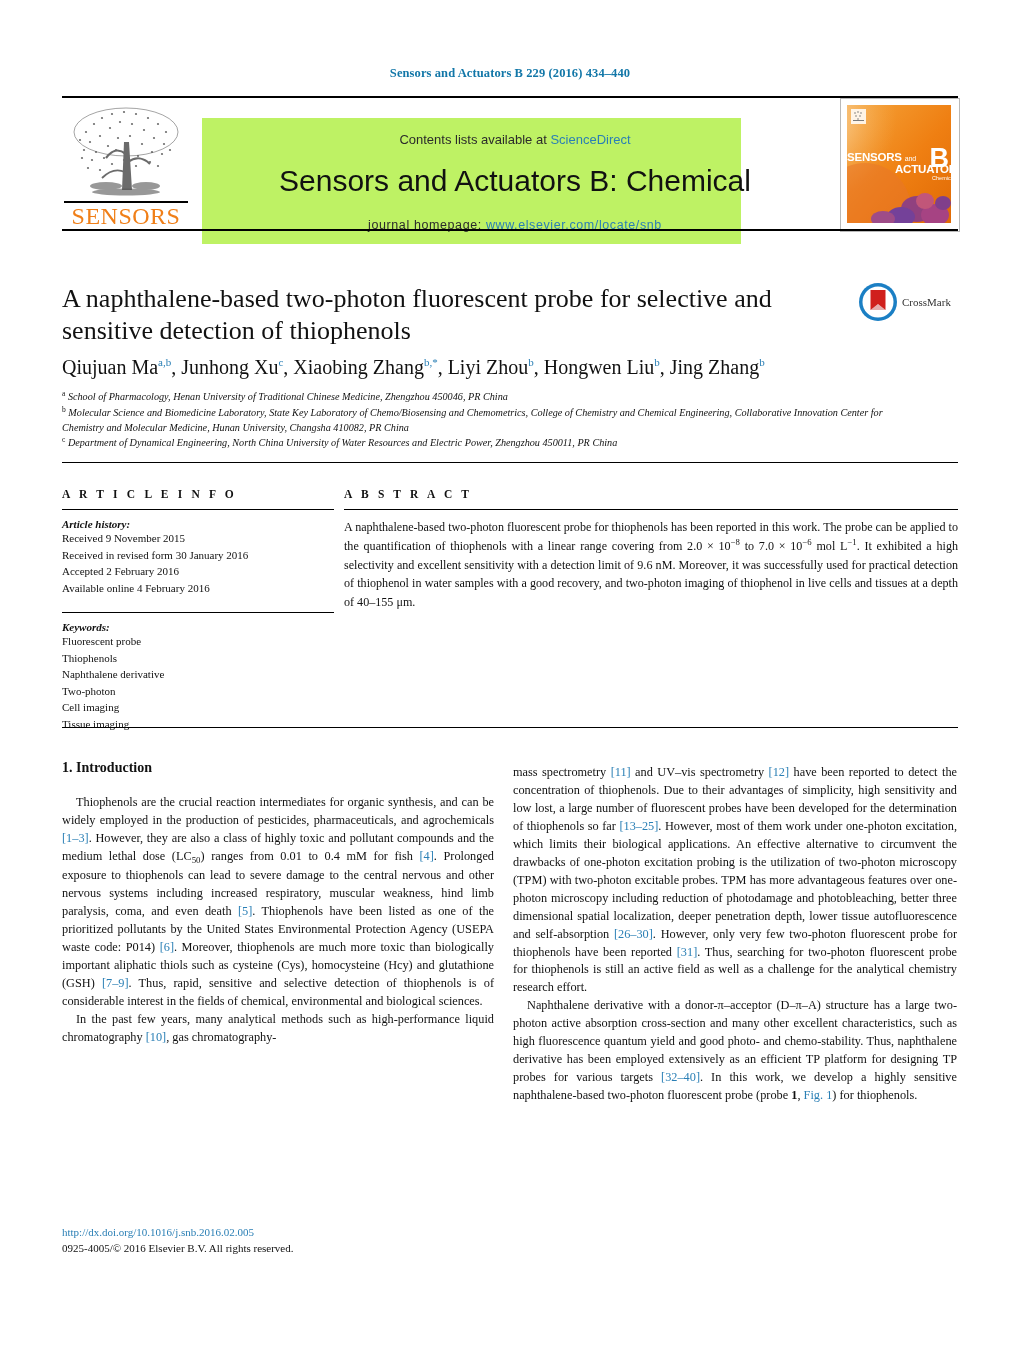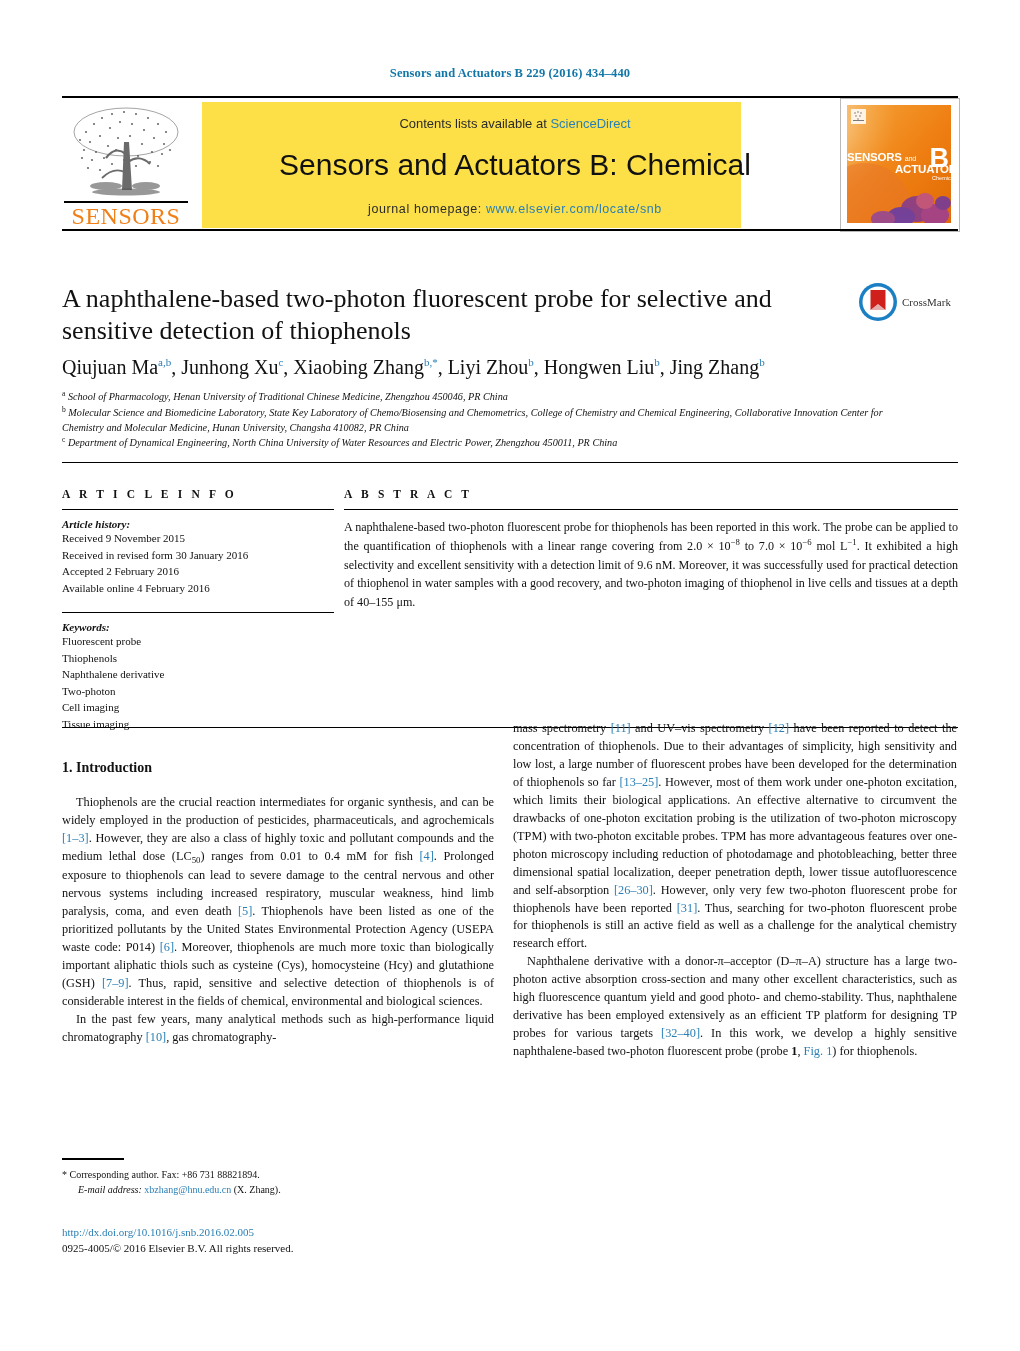--- a/index.html
+++ b/index.html
@@ -43,23 +43,23 @@
     text-align: center;
     font-family: "Liberation Serif", serif;
     font-size: 24px; color: #f07f18;
     letter-spacing: 0.5px; line-height: 1;
   }
   .elsevier-bar {
     position: absolute; left: 2px; bottom: 25px; width: 124px; height: 2px;
     background: #000;
   }
   .center-band {
-    position: absolute; left: 140px; top: 6px;
+    position: absolute; left: 140px; top: 22px;
     width: 539px; height: 126px;
-    background: #fde047;
+    background: #bef264;
   }
   .contents-line {
     position: absolute; top: 14px; left: 0; width: 626px;
     text-align: center;
     font-family: "Liberation Sans", sans-serif;
     font-size: 13px; color: #2b2b2b;
   }
   .contents-line .sd { color: #2a7fb5; }
   .journal-name {
     position: absolute; top: 46px; left: 0; width: 626px;
@@ -192,21 +192,21 @@
   .rule-under-abs {
     position: absolute; left: 62px; top: 727px; width: 896px;
     height: 1px; background: #000;
   }
 
   
   .col-left {
     position: absolute; left: 62px; top: 760px; width: 432px;
   }
   .col-right {
-    position: absolute; left: 513px; top: 720px; width: 444px;
+    position: absolute; left: 513px; top: 764px; width: 444px;
   }
   h2.intro {
     margin: 0 0 18px 0;
     font-family: "Liberation Serif", serif;
     font-weight: bold; font-size: 14px; color: #111;
   }
   p.body {
     margin: 0;
     font-family: "Liberation Serif", serif;
     font-size: 12.3px; line-height: 1.46;
@@ -430,30 +430,19 @@
     <h2 class="intro">1.  Introduction</h2>
     <p class="body">Thiophenols are the crucial reaction intermediates for organic synthesis, and can be widely employed in the production of pesticides, pharmaceuticals, and agrochemicals <span class="ref">[1–3]</span>. However, they are also a class of highly toxic and pollutant compounds and the medium lethal dose (LC<sub class="small">50</sub>) ranges from 0.01 to 0.4 mM for fish <span class="ref">[4]</span>. Prolonged exposure to thiophenols can lead to severe damage to the central nervous and other nervous systems including increased respiratory, muscular weakness, hind limb paralysis, coma, and even death <span class="ref">[5]</span>. Thiophenols have been listed as one of the prioritized pollutants by the United States Environmental Protection Agency (USEPA waste code: P014) <span class="ref">[6]</span>. Moreover, thiophenols are much more toxic than biologically important aliphatic thiols such as cysteine (Cys), homocysteine (Hcy) and glutathione (GSH) <span class="ref">[7–9]</span>. Thus, rapid, sensitive and selective detection of thiophenols is of considerable interest in the fields of chemical, environmental and biological sciences.</p>
     <p class="body">In the past few years, many analytical methods such as high-performance liquid chromatography <span class="ref">[10]</span>, gas chromatography-</p>
   </div>
 
   <div class="col-right">
     <p class="body cont">mass spectrometry <span class="ref">[11]</span> and UV–vis spectrometry <span class="ref">[12]</span> have been reported to detect the concentration of thiophenols. Due to their advantages of simplicity, high sensitivity and low lost, a large number of fluorescent probes have been developed for the determination of thiophenols so far <span class="ref">[13–25]</span>. However, most of them work under one-photon excitation, which limits their biological applications. An effective alternative to circumvent the drawbacks of one-photon excitation probing is the utilization of two-photon microscopy (TPM) with two-photon excitable probes. TPM has more advantageous features over one-photon microscopy including reduction of photodamage and photobleaching, better three dimensional spatial localization, deeper penetration depth, lower tissue autofluorescence and self-absorption <span class="ref">[26–30]</span>. However, only very few two-photon fluorescent probe for thiophenols have been reported <span class="ref">[31]</span>. Thus, searching for two-photon fluorescent probe for thiophenols is still an active field as well as a challenge for the analytical chemistry research effort.</p>
     <p class="body">Naphthalene derivative with a donor-π–acceptor (D–π–A) structure has a large two-photon active absorption cross-section and many other excellent characteristics, such as high fluorescence quantum yield and good photo- and chemo-stability. Thus, naphthalene derivative has been employed extensively as an efficient TP platform for designing TP probes for various targets <span class="ref">[32–40]</span>. In this work, we develop a highly sensitive naphthalene-based two-photon fluorescent probe (probe <b>1</b>, <span class="figlink">Fig. 1</span>) for thiophenols.</p>
   </div>
 
-  <div class="footnote">
-    <div class="fn-rule"></div>
-    <div class="fn-line">
-      <span>*</span>
-      <span>Corresponding author. Fax: +86 731 88821894.</span>
-    </div>
-    <div class="fn-line" style="padding-left:16px;">
-      <span class="it">E-mail address:</span>
-      <span class="fn-mail">xbzhang@hnu.edu.cn</span><span> (X. Zhang).</span>
-    </div>
-  </div>
 
   <div class="doi-block">
     <div class="doi">http://dx.doi.org/10.1016/j.snb.2016.02.005</div>
     <div class="issn">0925-4005/© 2016 Elsevier B.V. All rights reserved.</div>
   </div>
 
 </div>
 
 </body></html>

